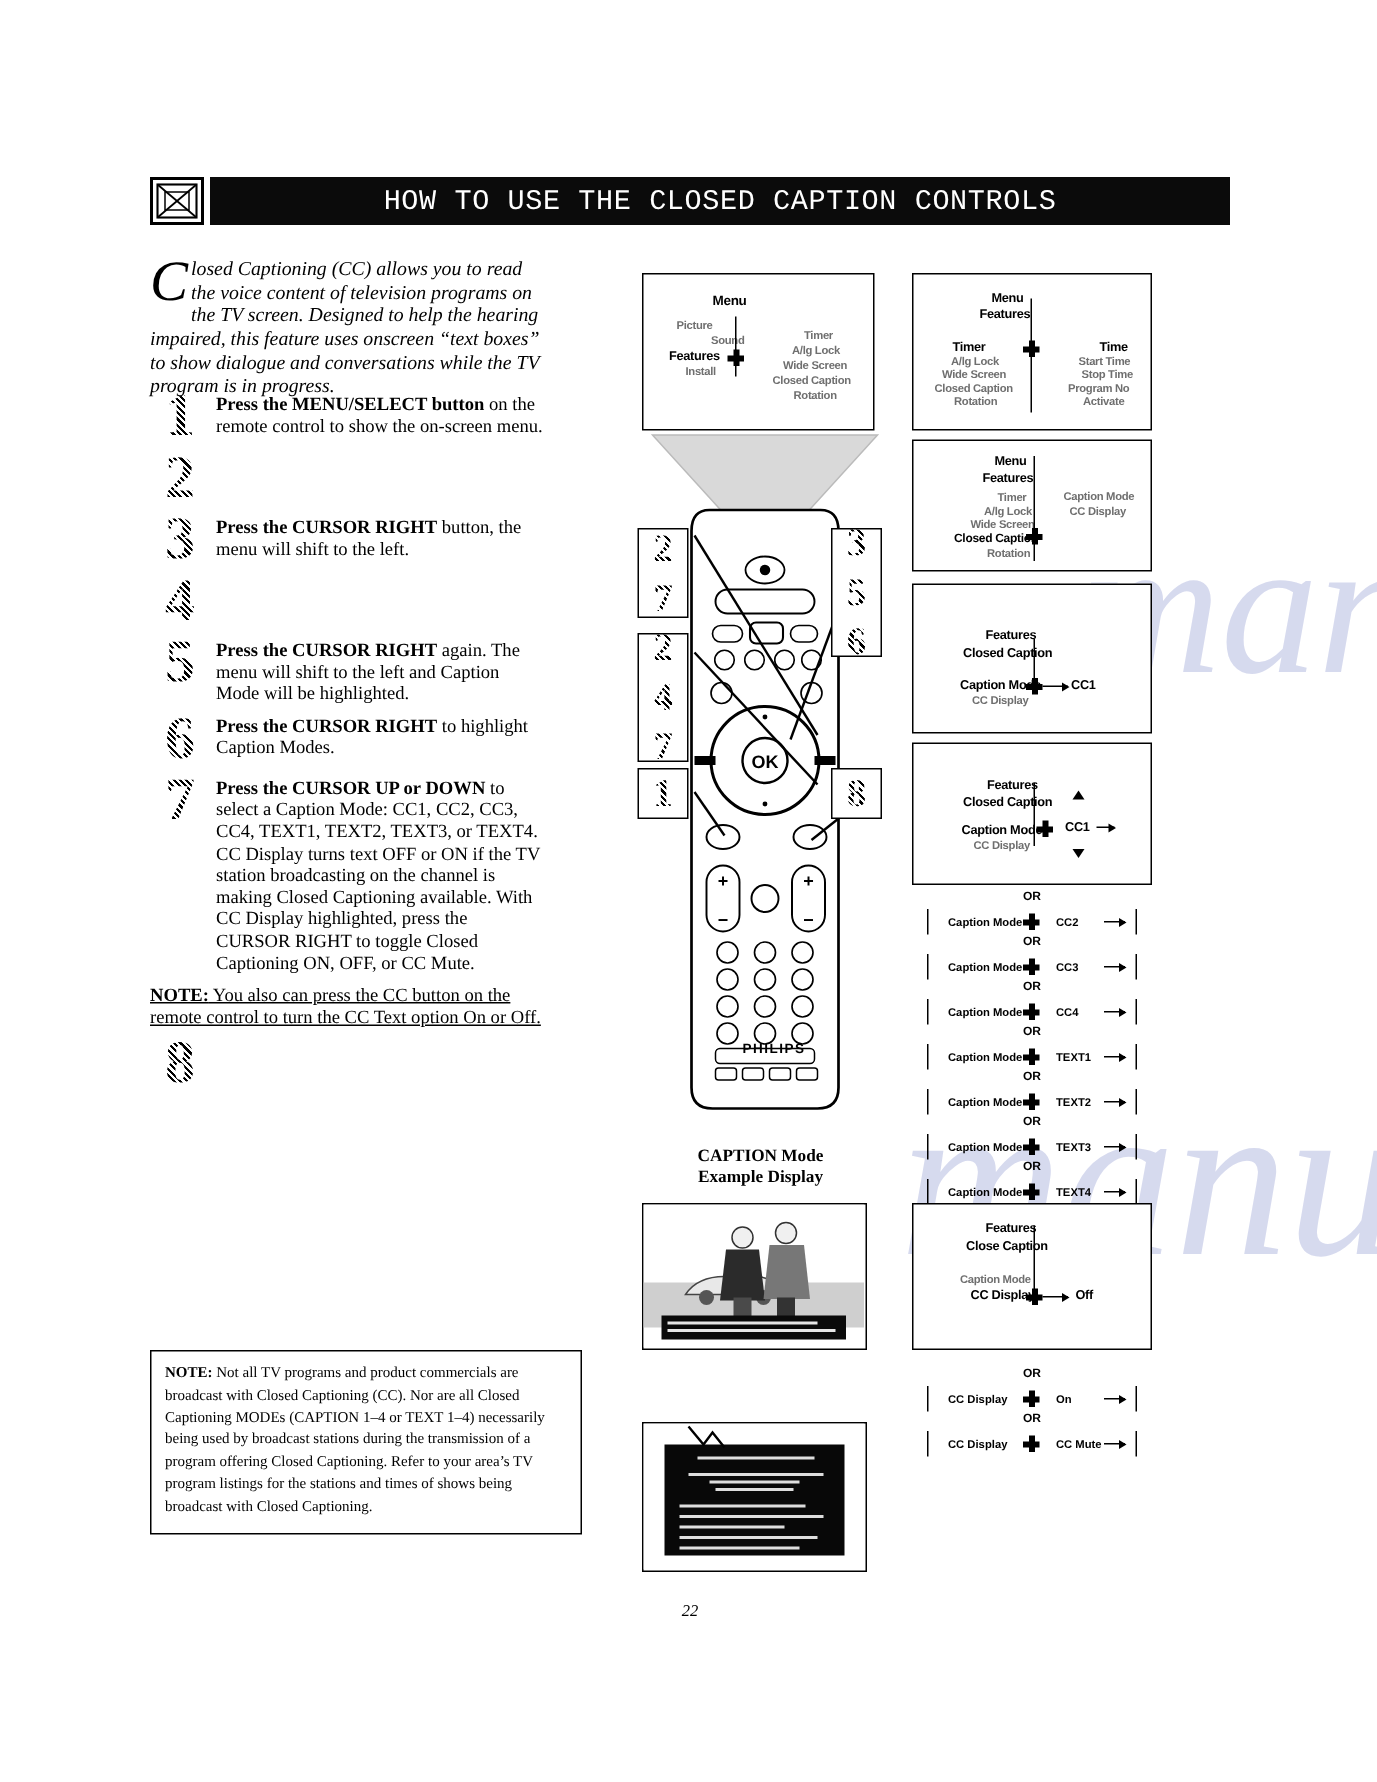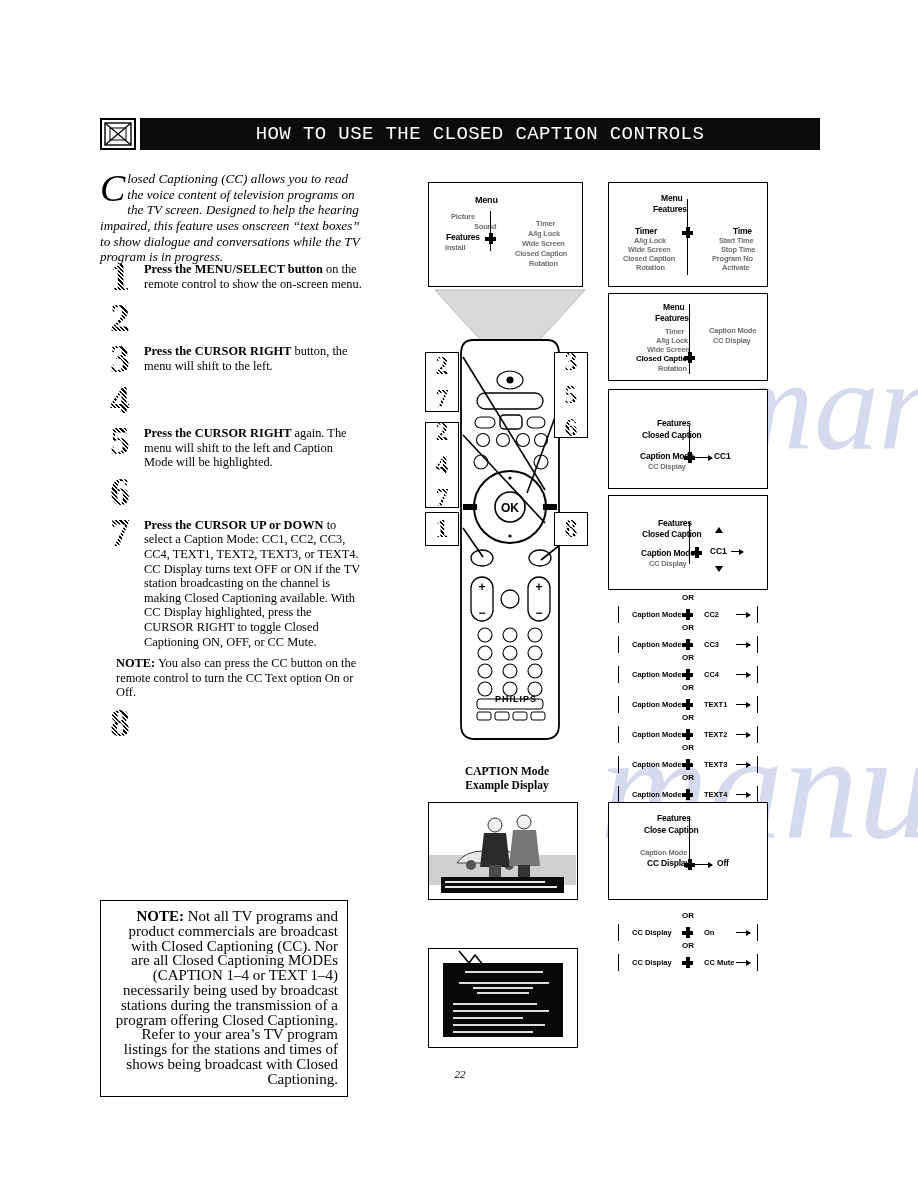--- a/index.html
+++ b/index.html
@@ -28,26 +28,26 @@
   .step-num{position:absolute;left:0;top:-4px;width:40px;text-align:center;
             font-size:40px;line-height:38px;font-weight:bold;color:#000;
             font-family:"Liberation Serif",serif;
             background:
               repeating-linear-gradient(45deg,#000 0 1.5px,transparent 1.5px 3px);
             -webkit-background-clip:text;background-clip:text;
             -webkit-text-fill-color:transparent;}
   .step-txt{margin-left:44px;font-size:12.4px;line-height:14.6px;}
   .step-txt b{font-weight:bold;}
 
-  .note{font-size:12.4px;line-height:14.6px;margin:7px 0 0 16px;}
+  .note{font-size:12.4px;line-height:14.6px;margin:7px 0 0 0;text-decoration:underline;}
   .note b{font-weight:bold;}
 
-  .notebox{position:absolute;left:100px;top:900px;width:248px;
+  .notebox{position:absolute;left:100px;top:900px;width:288px;
            border:1.5px solid #000;box-sizing:border-box;padding:8px 9px 9px 9px;
-           font-size:15px;line-height:14.8px;text-align:right;}
+           font-size:10px;line-height:14.8px;}
 
   
   .panel{position:absolute;border:1.5px solid #000;background:#fff;box-sizing:border-box;}
   .osd{position:relative;width:100%;height:100%;}
   .osd span{position:absolute;white-space:nowrap;font-family:"Liberation Sans",sans-serif;
             font-weight:bold;letter-spacing:-.2px;}
   .dim{color:#6f6f6f;}
   .hl{color:#000;}
   .vline{position:absolute;width:0;border-left:1.5px solid #000;}
   .hub{position:absolute;width:11px;height:11px;}
@@ -138,20 +138,23 @@
       <div class="step-num">4</div>
     </div>
     <div class="step">
       <div class="step-num">5</div>
       <div class="step-txt">
         <b>Press the CURSOR RIGHT</b><span> again. The menu will shift to the left and Caption Mode will be highlighted.</span>
       </div>
     </div>
     <div class="step">
       <div class="step-num">6</div>
+      <div class="step-txt">
+        <b>Press the CURSOR RIGHT</b><span> to highlight Caption Modes.</span>
+      </div>
     </div>
     <div class="step">
       <div class="step-num">7</div>
       <div class="step-txt">
         <b>Press the CURSOR UP or DOWN</b><span> to select a Caption Mode:  CC1, CC2, CC3, CC4, TEXT1, TEXT2, TEXT3, or TEXT4. CC Display turns text OFF or ON if the TV station broadcasting on the channel is making Closed Captioning available. With CC Display highlighted, press the CURSOR RIGHT to toggle Closed Captioning ON, OFF, or CC Mute.</span>
       </div>
     </div>
 
     <p class="note">
       <b>NOTE:</b><span> You also can press the CC button on the remote control to turn the CC Text option On or Off.</span>
@@ -166,21 +169,21 @@
   <div class="notebox">
     <b>NOTE:</b><span>  Not all TV programs and product commercials are broadcast with Closed Captioning (CC).  Nor are all Closed Captioning  MODEs (CAPTION 1–4 or TEXT 1–4) necessarily being used by broadcast stations during the transmission of a program offering Closed Captioning.  Refer to your area’s TV program listings for the stations and times of shows being broadcast with Closed Captioning.</span>
   </div>
 
   <div class="panel" style="left:428px;top:182px;width:155px;height:105px;">
     <div class="osd">
       <span style="left:46px;top:12px;font-size:9px;">Menu</span>
       <span class="dim" style="left:22px;top:29px;font-size:7.5px;">Picture</span>
       <span class="dim" style="left:25px;top:39px;font-size:7.5px;margin-left:20px;">Sound</span>
       <span class="hl" style="left:17px;top:49px;font-size:8.5px;">Features</span>
-      <span class="dim" style="left:16px;top:60px;font-size:7.5px;">Install</span>
+      <span class="dim" style="left:28px;top:60px;font-size:7.5px;">Install</span>
       <div class="vline" style="left:61px;top:28px;height:40px;"></div>
       <div class="hub" style="left:56px;top:50px;"></div>
       <span class="dim" style="left:107px;top:36px;font-size:7.5px;">Timer</span>
       <span class="dim" style="left:99px;top:46px;font-size:7.5px;">A/lg Lock</span>
       <span class="dim" style="left:93px;top:56px;font-size:7.5px;">Wide Screen</span>
       <span class="dim" style="left:86px;top:66px;font-size:7.5px;">Closed Caption</span>
       <span class="dim" style="left:100px;top:76px;font-size:7.5px;">Rotation</span>
     </div>
   </div>
 

